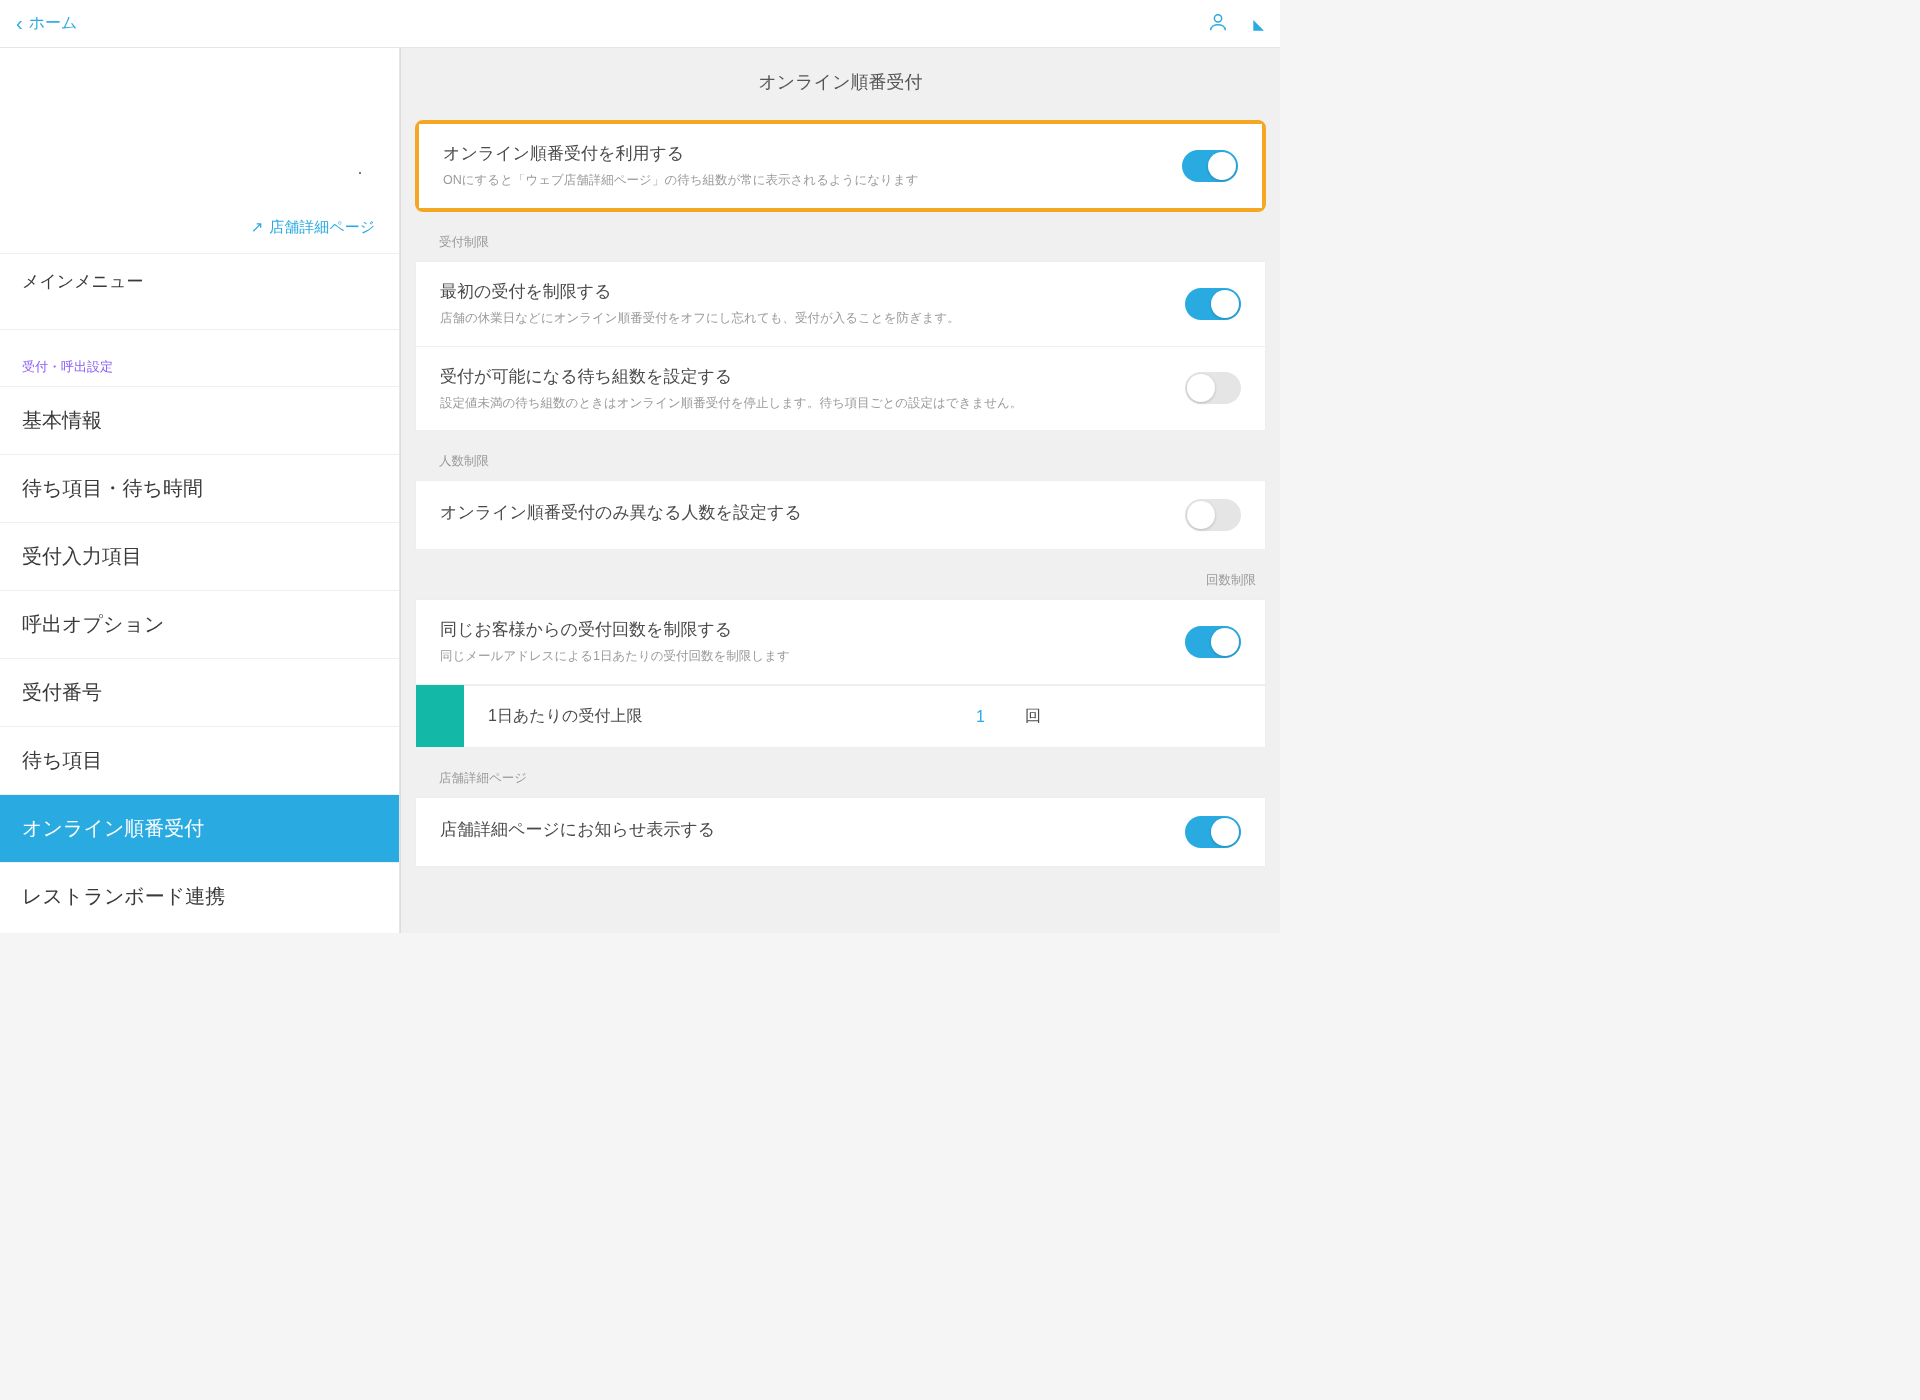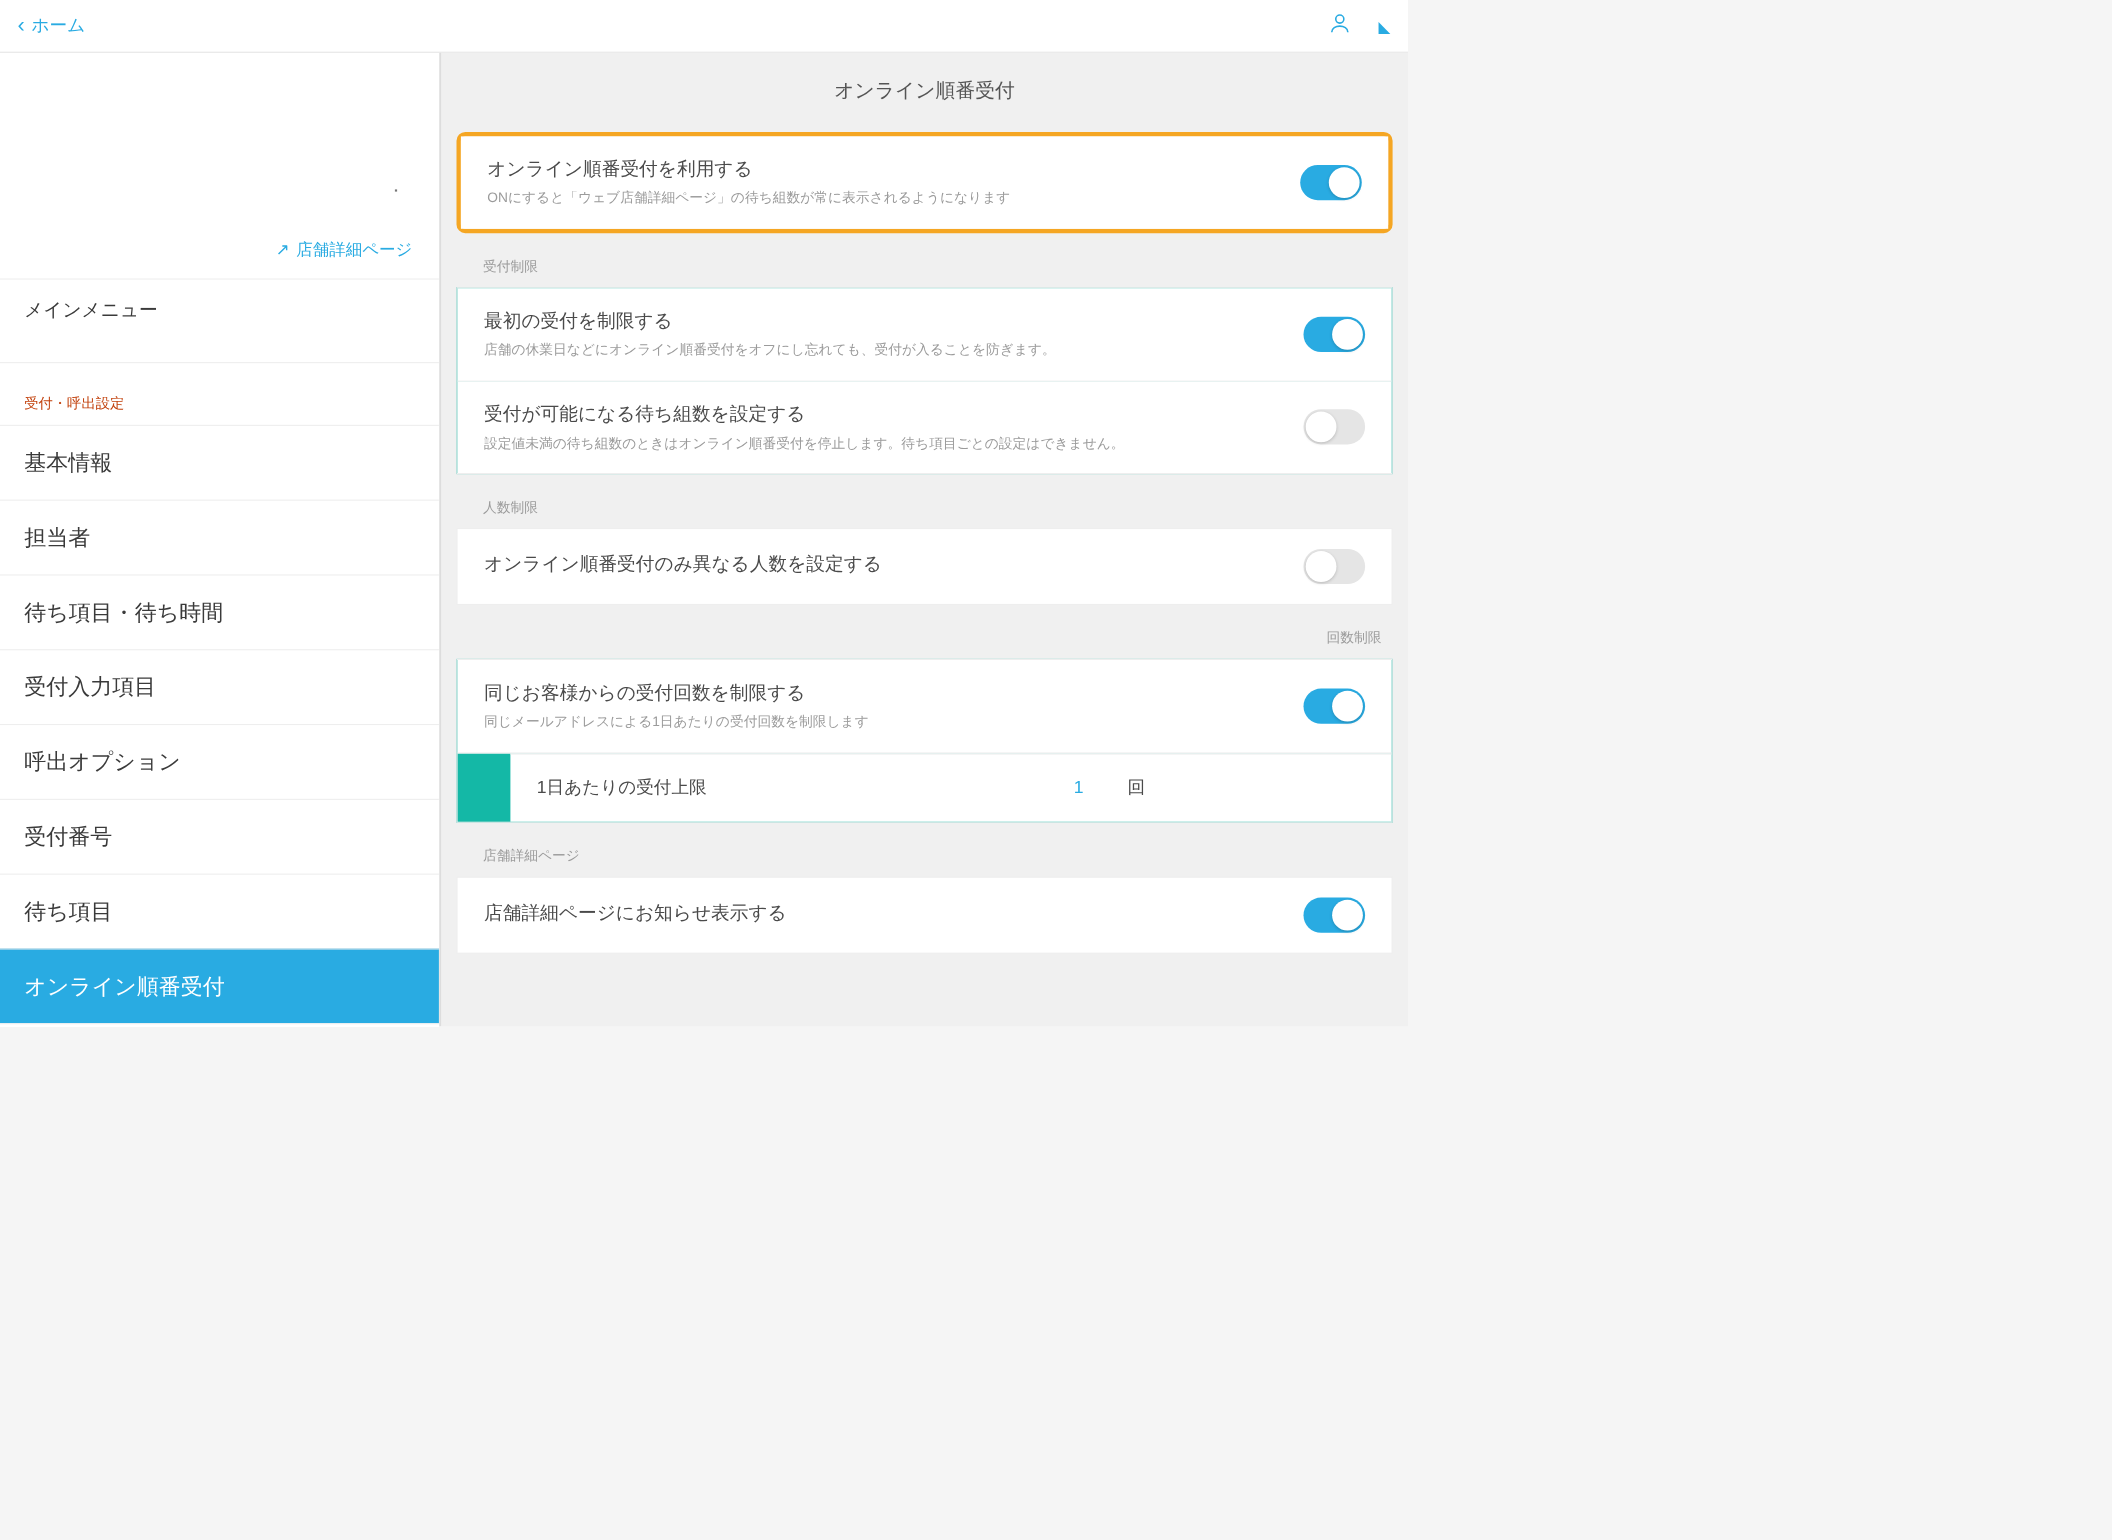--- a/index.html
+++ b/index.html
@@ -61,21 +61,21 @@
 .shop-link .extlink { margin-right: 6px; }
 .sidebar-section {
   padding: 16px 22px;
   font-size: 17px;
   color: #3a3a3a;
   border-top: 1px solid #eee;
 }
 .sidebar-subheader {
   padding: 28px 22px 10px;
   font-size: 13px;
-  color: #c2410c;
+  color: #8b5cf6;
   border-top: 1px solid #eee;
   margin-top: 20px;
 }
 .sidebar-item {
   padding: 20px 22px;
   font-size: 20px;
   color: #3a3a3a;
   border-top: 1px solid #eee;
   cursor: pointer;
 }
@@ -185,21 +185,20 @@
 <div class="layout">
   <div class="sidebar">
     <div class="sidebar-spacer"></div>
     <div class="shop-link">
       <span class="extlink">↗</span><span>店舗詳細ページ</span>
     </div>
     <div class="sidebar-section">メインメニュー</div>
     <div class="sidebar-subheader">受付・呼出設定</div>
     <div id="sidebar-items">
         <div class="sidebar-item">基本情報</div>
-        <div class="sidebar-item">担当者</div>
         <div class="sidebar-item">待ち項目・待ち時間</div>
         <div class="sidebar-item">受付入力項目</div>
         <div class="sidebar-item">呼出オプション</div>
         <div class="sidebar-item">受付番号</div>
         <div class="sidebar-item">待ち項目</div>
         <div class="sidebar-item active">オンライン順番受付</div>
         <div class="sidebar-item">レストランボード連携</div>
       </div>
   </div>
 

